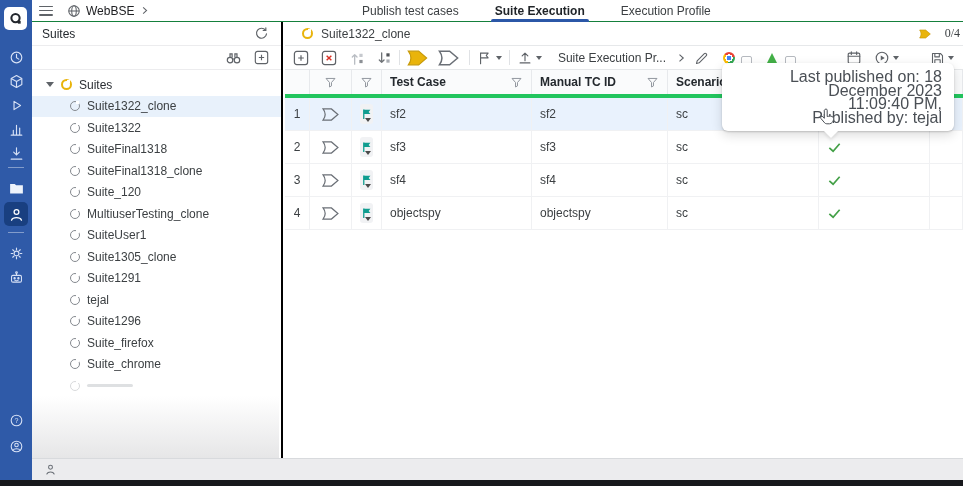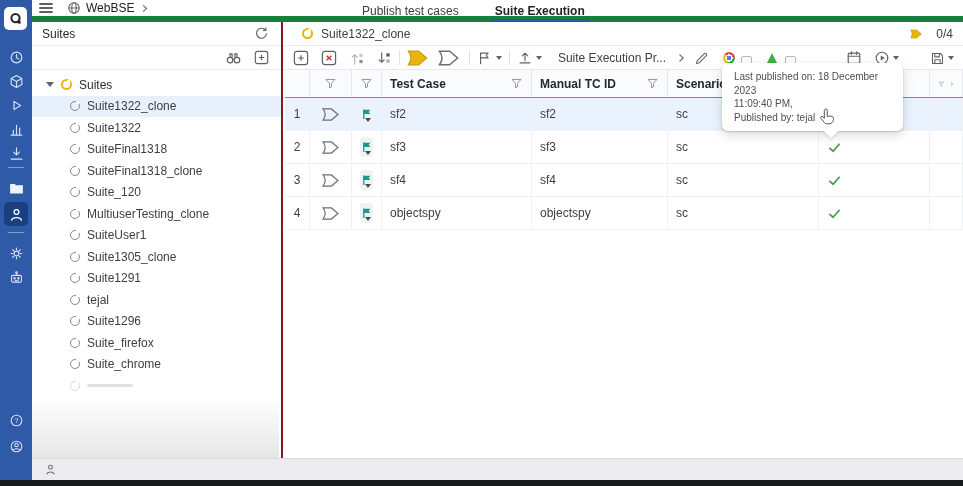--- a/index.html
+++ b/index.html
@@ -8,31 +8,31 @@
   .app { position:relative; width:963px; height:486px; overflow:hidden; background:#fff; }
 
   
   .rail { position:absolute; left:0; top:0; width:32px; height:480px; background:#2f5aa8; z-index:5; }
   .rail-btn { position:absolute; left:4px; width:24px; height:24px; display:flex; align-items:center; justify-content:center; border-radius:5px; }
   .rail-btn.active { background:#193f80; }
   .rail-logo { position:absolute; left:4px; top:7px; width:23px; height:23px; background:#fff; border-radius:5px; display:flex; align-items:center; justify-content:center; }
   .rail-div { position:absolute; left:8px; width:16px; height:1px; background:rgba(255,255,255,.4); }
 
   
-  .topbar { position:absolute; left:32px; top:0; right:0; height:22px; background:#fff; border-bottom:6px solid #15803d; display:flex; align-items:center; z-index:4; }
+  .topbar { position:absolute; left:32px; top:0; right:0; height:22px; background:#fff; border-bottom:1px solid #15803d; display:flex; align-items:center; z-index:4; }
   .burger { width:14px; height:10px; margin-left:7px; display:flex; flex-direction:column; justify-content:space-between; cursor:pointer; }
   .burger i { display:block; height:1.6px; background:#5f6368; border-radius:1px; }
   .brand { display:flex; align-items:center; gap:5px; margin-left:14px; color:#202124; font-size:12px; }
   .tabs { position:absolute; left:330px; top:0; height:22px; display:flex; gap:36px; align-items:center; }
   .tab { position:relative; height:22px; display:flex; align-items:center; color:#3c4043; cursor:pointer; }
   .tab.active { font-weight:bold; color:#1f2327; }
   .tab.active::after { content:""; position:absolute; left:-4px; right:-4px; bottom:0; height:3px; background:#2b57a7; border-radius:2px 2px 0 0; }
 
   
-  .panel { position:absolute; left:32px; top:22px; width:251px; bottom:28px; background:#fff; border-right:2px solid #7f1d1d; z-index:3; }
+  .panel { position:absolute; left:32px; top:22px; width:251px; bottom:28px; background:#fff; border-right:2px solid #000000; z-index:3; }
   .panel-hd { height:24px; display:flex; align-items:center; justify-content:space-between; padding:0 12px 0 10px; border-bottom:1px solid #ececee; }
   .panel-hd .t { color:#24292e; }
   .panel-actions { height:24px; display:flex; align-items:center; justify-content:flex-end; gap:12px; padding:0 12px; border-bottom:1px solid #ececee; }
   .tree { position:absolute; top:52px; left:0; right:0; }
   .titem { height:21.5px; display:flex; align-items:center; gap:7px; padding-left:38px; cursor:pointer; }
   .titem.root { padding-left:14px; }
   .titem.sel { background:#e8f1fb; }
   .tlabel { color:#3c4043; white-space:nowrap; }
   .tlabel.bold { color:#2a2e33; }
   .ring { width:10px; height:10px; border:1.6px solid #85898f; border-radius:50%; position:relative; flex:0 0 auto; }
@@ -40,53 +40,53 @@
   .ring.yellow { border-color:#e9b40b; border-width:2px; width:11px; height:11px; }
   .caret { width:0; height:0; border-left:4px solid transparent; border-right:4px solid transparent; border-top:5px solid #5f6368; flex:0 0 auto; }
   .ghost { opacity:.32; }
   .ghost-bar { width:46px; height:3px; background:#9aa0a6; border-radius:2px; }
   .fade { position:absolute; left:0; right:2px; bottom:0; height:62px; background:linear-gradient(to bottom, rgba(233,233,233,0), #e6e6e7); pointer-events:none; }
 
   
   .main { position:absolute; left:285px; top:22px; right:0; bottom:28px; background:#fff; }
   .docstrip { height:24px; display:flex; align-items:center; border-bottom:1px solid #e6e8ea; background:#fff; }
   .doctab { display:flex; align-items:center; gap:8px; padding-left:17px; height:100%; cursor:pointer; }
-  .counter { margin-left:auto; display:flex; align-items:center; gap:14px; padding-right:10px; color:#3c4043; }
+  .counter { margin-left:auto; display:flex; align-items:center; gap:14px; padding-right:3px; color:#3c4043;font-family:Liberation Serif, serif; }
 
   .toolbar { position:relative; height:24px; border-bottom:1px solid #e6e8ea; background:#fff; }
   .tb { position:absolute; top:3px; height:18px; display:flex; align-items:center; gap:3px; cursor:pointer; }
   .tdiv { position:absolute; top:4px; width:1px; height:15px; background:#e0e2e5; }
   .caret-sm { width:0; height:0; border-left:3.5px solid transparent; border-right:3.5px solid transparent; border-top:4px solid #5f6368; }
   .profile { position:absolute; top:0; left:255px; width:126px; height:24px; display:flex; align-items:center; justify-content:flex-end; color:#3c4043; cursor:pointer; }
   .cb { width:11px; height:11px; border:1.3px solid #b6bac0; border-radius:2px; background:#fff; }
   .chrome { width:12px; height:12px; border-radius:50%;
     background: radial-gradient(circle at center, #4285f4 0 2.5px, #fff 2.5px 3.6px, rgba(0,0,0,0) 3.6px),
                 conic-gradient(from -45deg, #ea4335 0 120deg, #34a853 0 240deg, #fbbc05 0 360deg); }
   .gtri { width:0; height:0; border-left:5.5px solid transparent; border-right:5.5px solid transparent; border-bottom:10px solid #43b047; }
 
   
   .grid { position:absolute; top:48px; left:0; right:0; }
   .grow { display:grid; grid-template-columns:25px 42px 30px 150px 136px 151px 111px 33px; }
-  .ghd { height:28px; background:#fafbfc; border-bottom:1px solid #22c55e; }
+  .ghd { height:28px; background:#fafbfc; border-bottom:4px solid #22c55e; }
   .ghd > div { display:flex; align-items:center; border-right:1px solid #e7e9ec; padding:0 8px; font-weight:bold; color:#24292e; }
   .ghd > div.cen { justify-content:center; }
   .ghd > div.sp { justify-content:space-between; }
   .gbody .grow { height:33px; border-bottom:1px solid #f0f1f3; }
   .gbody .grow > div { display:flex; align-items:center; border-right:1px solid #f0f1f3; padding:0 8px; color:#3c4043; }
   .gbody .grow.hl { background:#e9f2fd; }
   .grow > div.cen { justify-content:center; }
   .flagchip { position:relative; width:20px; height:20px; background:#f1f2f4; border-radius:3px; display:flex; align-items:center; justify-content:center; }
   .flagchip .dd { position:absolute; right:2px; bottom:2px; width:0; height:0; border-left:3px solid transparent; border-right:3px solid transparent; border-top:4px solid #4a4a4a; }
 
   
   .statusbar { position:absolute; left:32px; right:0; bottom:6px; height:22px; background:#ececee; border-top:1px solid #d8dadd; display:flex; align-items:center; padding-left:12px; z-index:4; }
   .bstrip { position:absolute; left:0; bottom:0; width:100%; height:6px; background:#17181c; z-index:6; }
 
   
-  .tooltip { position:absolute; left:722px; top:63px; width:181px; background:#fff; border-radius:6px; box-shadow:0 1px 2px rgba(0,0,0,.18), 0 4px 12px rgba(0,0,0,.14); padding:7px 12px; color:#4a4f55; font-size:10px; line-height:13.5px; z-index:50; }
+  .tooltip { position:absolute; left:722px; top:63px; width:232px; background:#fff; border-radius:6px; box-shadow:0 1px 2px rgba(0,0,0,.18), 0 4px 12px rgba(0,0,0,.14); padding:7px 12px; color:#4a4f55; font-size:16px; line-height:13.5px; z-index:50;text-align:right; }
   .tooltip .arrow { position:absolute; left:104px; bottom:-5px; width:10px; height:10px; background:#fff; transform:rotate(45deg); box-shadow:2px 2px 3px rgba(0,0,0,.08); }
   .cursor { position:absolute; left:818px; top:106px; z-index:60; pointer-events:none; }
 </style>
 </head>
 <body>
 
 <div class="app">
 
   <div class="rail">
     <div class="rail-logo">
@@ -183,20 +183,23 @@
           <polyline points="6,3.5 11,8 6,12.5"></polyline>
         </svg>
     </div>
     <div class="tabs">
       <div class="tab">
           <span>Publish test cases</span>
         </div>
       <div class="tab active">
           <span>Suite Execution</span>
         </div>
+      <div class="tab">
+          <span>Execution Profile</span>
+        </div>
     </div>
   </div>
 
   <div class="panel">
     <div class="panel-hd">
       <span class="t">Suites</span>
       <svg width="15" height="15" viewBox="0 0 18 18" fill="none" stroke="#5f6368" stroke-width="1.4" stroke-linecap="round">
           <path d="M13.8 5A6 6 0 1 0 15 9.5"></path>
           <polyline points="14.2,2.2 14.2,5.4 11,5.4"></polyline>
         </svg>

